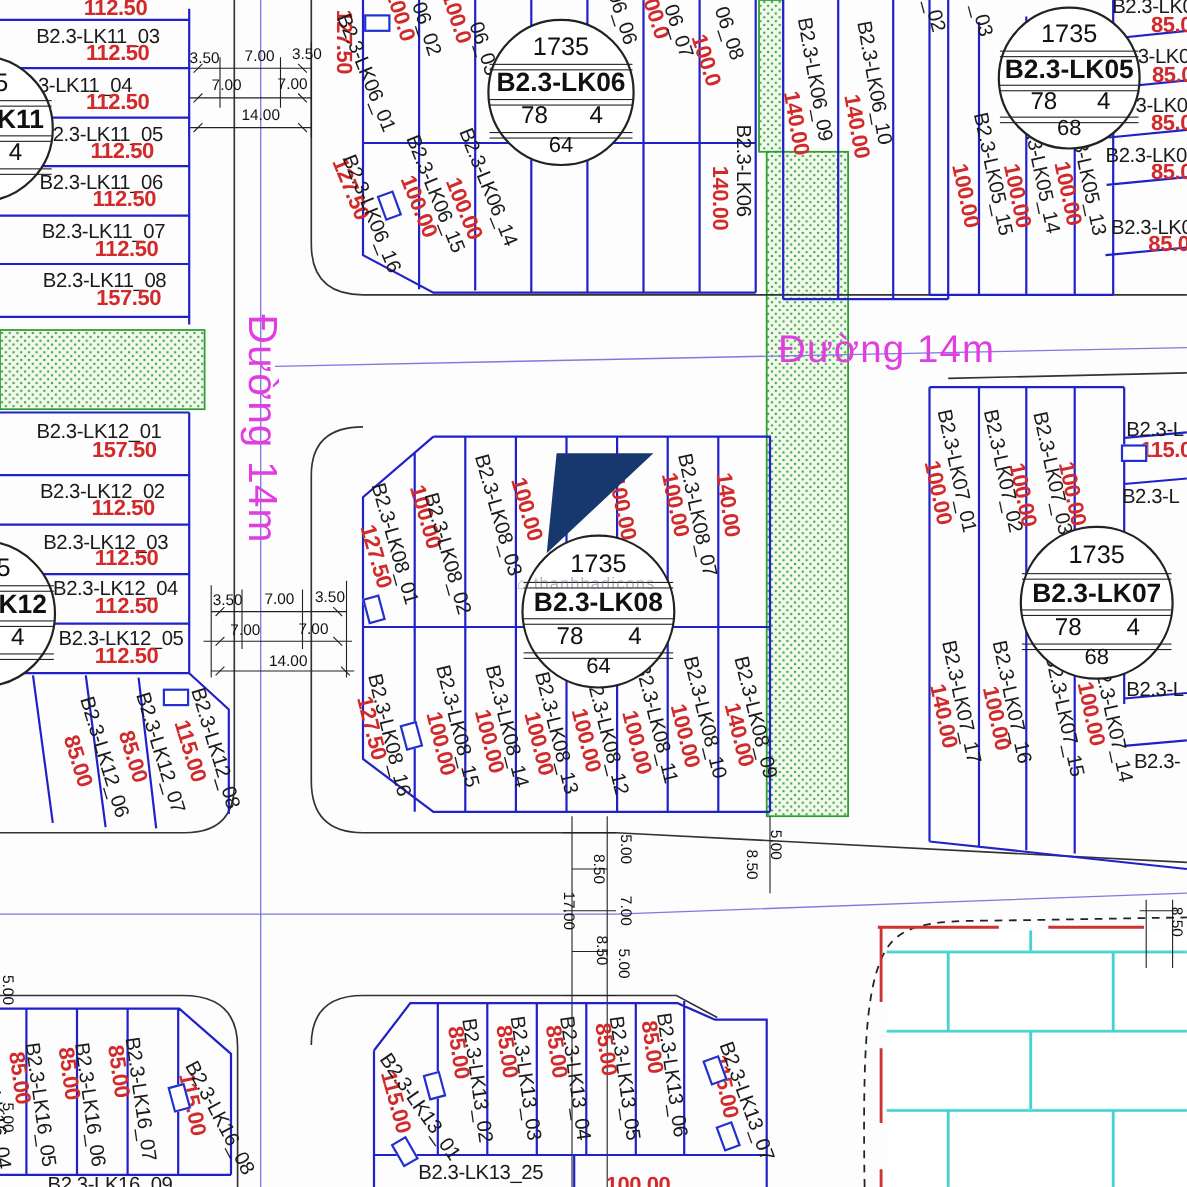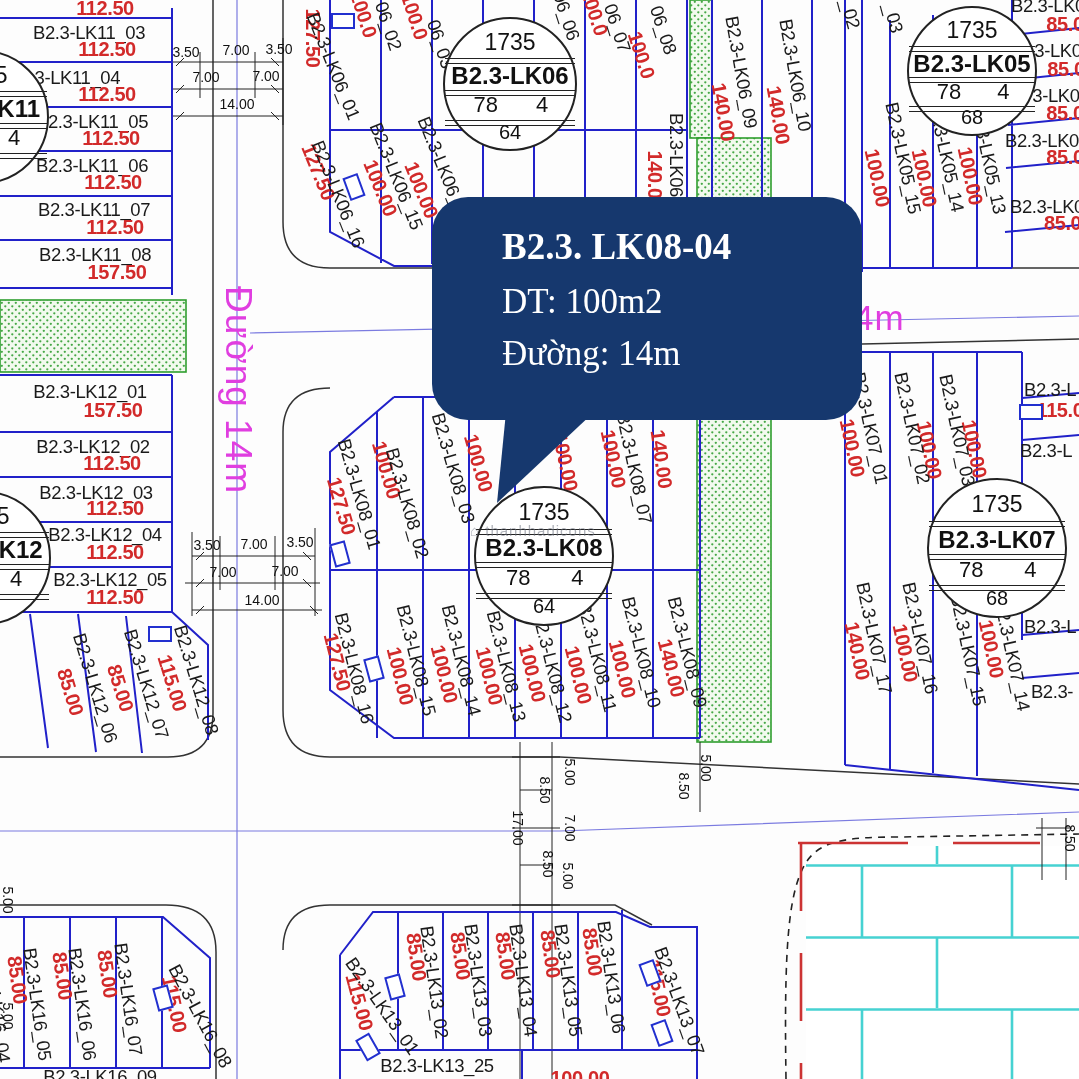--- a/index.html
+++ b/index.html
@@ -344,19 +344,14 @@
         <div class="mnum" style="left: 91px; top: 73.15px; font-size: 22px;">4</div>
       </div>
     </div>
 
   <div id="watermark" style="left:470px;top:522px;">⌂ thanhhadicons</div>
 
   <svg id="tailsvg" width="1079" height="1079" viewBox="0 0 1079 1079">
     <polygon points="506,412 594,412 497,503" fill="#16386e"></polygon>
   </svg>
 
-  <div id="callout">
-    <div class="t1">B2.3. LK08-04</div>
-    <div class="t2">DT: 100m2</div>
-    <div class="t3">Đường: 14m</div>
-  </div>
 
 </div>
 
 </body></html>

